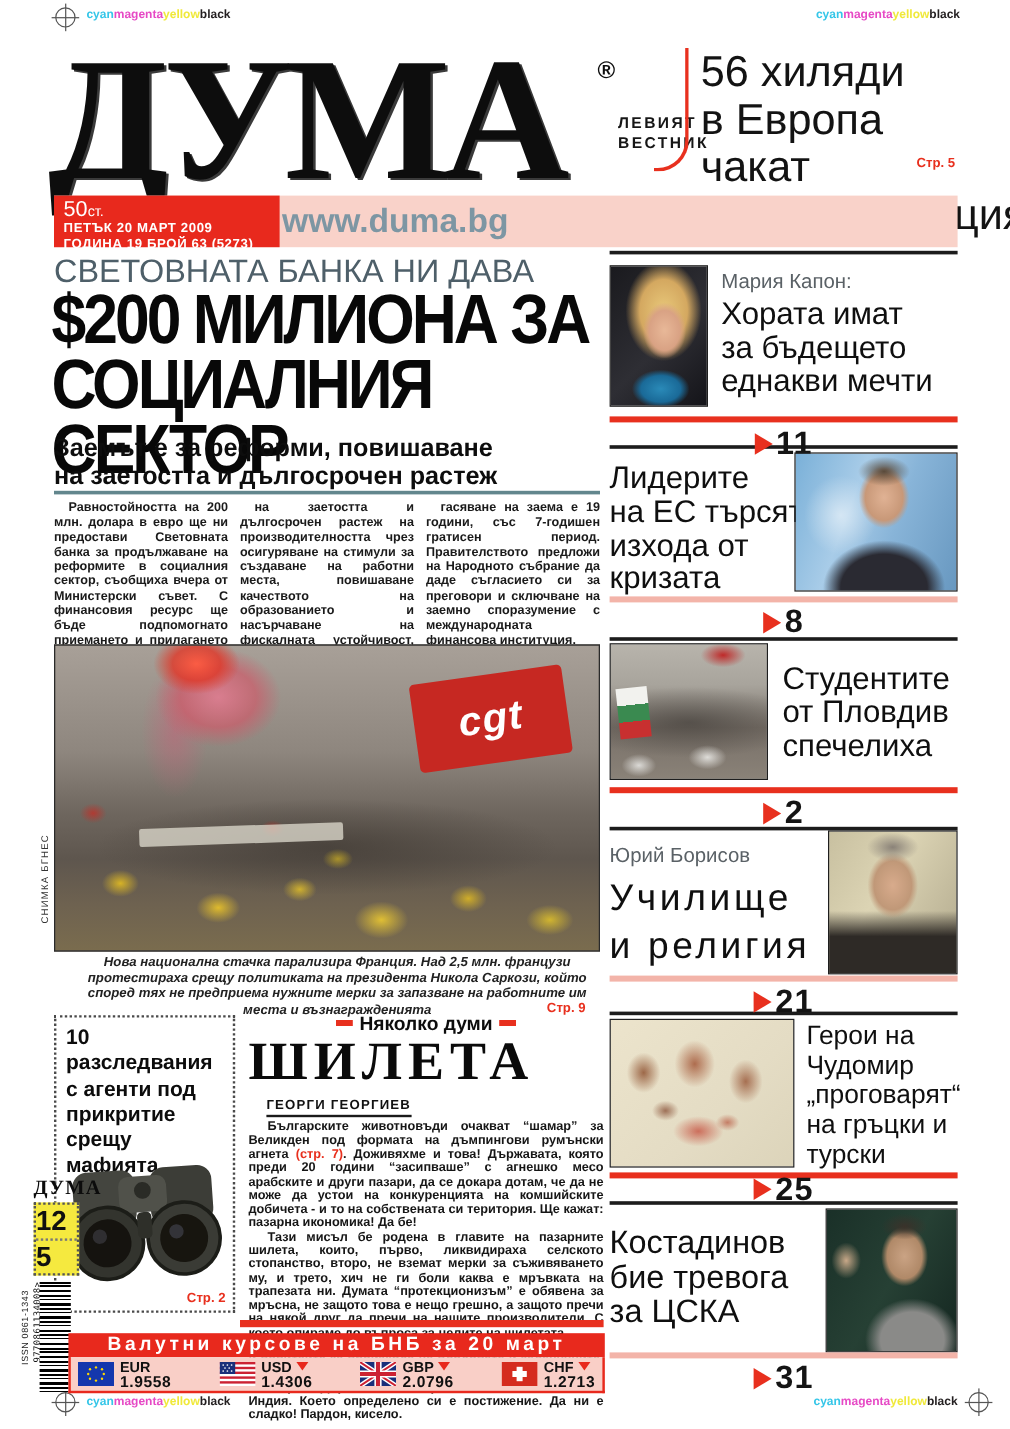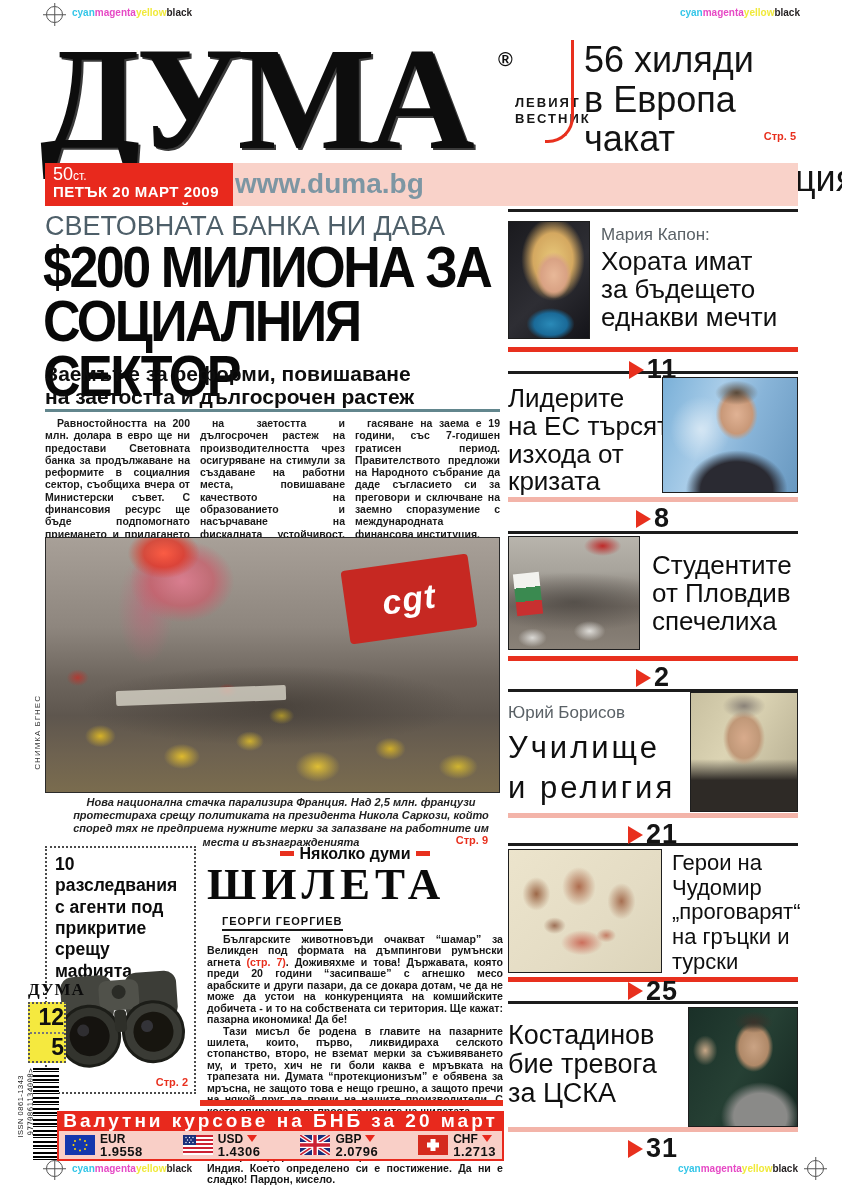--- a/index.html
+++ b/index.html
@@ -25,21 +25,21 @@
                 border-bottom:3.5px solid #e8301e;border-bottom-right-radius:26px;}
   #top-teaser{left:584px;top:40px;width:216px;font-size:36px;line-height:1.1;color:#131313;}
   #top-teaser span{display:block;}
   #teaser-page{left:584px;top:130px;width:212px;text-align:right;font-size:11px;font-weight:bold;color:#e8301e;}
 
   
   #infobar{left:45px;top:163px;width:753px;height:43px;background:#f9d2c9;}
   #price-box{position:absolute;left:0;top:0;width:188px;height:43px;background:#e8291d;color:#fff;padding:2px 0 0 8px;box-sizing:border-box;}
   #price-line{font-weight:normal;line-height:1;}
   #price-big{font-size:18px;} #price-small{font-size:12px;}
-  #issue-date,#issue-no{font-size:15px;font-weight:bold;line-height:1.25;letter-spacing:.5px;}
+  #issue-date,#issue-no{font-size:11px;font-weight:bold;line-height:1.25;letter-spacing:.5px;}
   #website{position:absolute;left:190px;top:5px;font-size:28px;font-weight:bold;color:#7d96a3;letter-spacing:0;}
 
   
   #kicker{left:45px;top:211px;font-size:27px;color:#4e5f69;letter-spacing:0;}
   #headline{left:43px;top:240px;width:470px;font-weight:bold;font-size:52px;line-height:.93;letter-spacing:-2.5px;color:#080808;transform:scaleY(1.12);transform-origin:0 0;}
   #headline span{display:block;}
   #subhead{left:45px;top:362px;font-size:21px;font-weight:bold;line-height:1.1;color:#0d0d0d;}
   #subhead span{display:block;}
   #lead-divider{left:45px;top:409px;width:455px;height:2.5px;background:#62868d;}
   #lead-body{left:45px;top:417px;width:455px;display:flex;gap:10px;}
@@ -130,21 +130,21 @@
       radial-gradient(48px 42px at 66% 92%, #8a8a88 0 55%, transparent 82%),
       linear-gradient(120deg,#1a3028 0%,#264034 50%,#142620 100%);}
 
   
   #promo{left:45px;top:846px;width:151px;height:248px;border:2px dotted #4a4a4a;box-sizing:border-box;}
   #promo-title{position:absolute;left:8px;top:6px;width:136px;font-size:17.5px;font-weight:bold;line-height:1.22;color:#0c0c0c;}
   #promo-ref{position:absolute;right:6px;bottom:4px;font-size:11px;font-weight:bold;color:#e8301e;}
   #binoculars{position:absolute;left:-12px;top:118px;}
   #badge{left:28px;top:980px;width:58px;}
   #badge-title{font-family:"Liberation Serif",serif;font-weight:bold;font-size:17px;letter-spacing:1px;color:#0c0c0c;}
-  #badge-box{margin-top:2px;width:34px;border:2px dotted #555;background:#f5e93f;text-align:right;}
+  #badge-box{margin-top:2px;width:34px;border:2px dotted #555;background:#f5e93f;text-align:left;}
   .badge-num{display:block;font-size:23px;font-weight:800;line-height:1.2;color:#101010;}
   #badge-box .badge-num + .badge-num{border-top:2px dotted #777;}
 
   
   #issn-text{left:16px;top:1075px;font-size:7.5px;color:#222;writing-mode:vertical-rl;transform:rotate(180deg);letter-spacing:.5px;}
   #barcode{left:33px;top:1068px;width:26px;height:92px;background:
     repeating-linear-gradient(180deg,#000 0 1.6px,#fff 1.6px 3.2px,#000 3.2px 4.2px,#fff 4.2px 7px,#000 7px 9px,#fff 9px 11px);}
   #barcode-num{left:26px;top:1068px;font-family:"DejaVu Sans Mono",monospace;font-size:7.5px;color:#111;
                writing-mode:vertical-rl;transform:rotate(180deg);letter-spacing:.3px;}
 
@@ -153,21 +153,21 @@
   .red-dash{display:inline-block;width:14px;height:5px;background:#e8301e;vertical-align:middle;margin:0 6px 2px 6px;}
   #op-title{left:207px;top:862px;width:296px;font-family:"Liberation Serif",serif;font-size:45px;font-weight:bold;letter-spacing:5px;color:#0a0a0a;line-height:1;}
   #op-byline{left:222px;top:915px;font-size:11px;font-weight:bold;letter-spacing:1px;color:#111;border-bottom:2px solid #1a1a1a;padding-bottom:2px;}
   #op-body{left:207px;top:934px;width:296px;font-size:10.6px;font-weight:bold;line-height:1.08;text-align:justify;color:#161616;}
   #op-body p{margin:0;text-indent:16px;}
   .ref-red{color:#e8301e;}
   #op-redbar{left:200px;top:1100px;width:303px;height:6px;background:#e8301e;}
 
   
   #currency{left:57px;top:1111px;width:447px;height:50px;box-sizing:border-box;}
-  #cur-header{background:#e8291d;color:#fff;font-weight:bold;font-size:19px;letter-spacing:3px;text-align:center;height:20px;line-height:20px;}
+  #cur-header{background:#e8291d;color:#fff;font-weight:bold;font-size:16px;letter-spacing:3px;text-align:center;height:20px;line-height:20px;}
   #cur-body{display:flex;align-items:center;background:#f9cfc7;border:2px solid #e8291d;border-top:none;height:30px;box-sizing:border-box;padding:0 6px;justify-content:space-between;}
   .cur-item{display:flex;align-items:center;gap:5px;}
   .flag{width:30px;height:20px;display:block;}
   .cur-text{line-height:1;}
   .cur-code{font-size:12px;font-weight:bold;color:#101010;display:flex;align-items:center;gap:4px;}
   .cur-val{font-size:13px;font-weight:bold;color:#101010;letter-spacing:.5px;}
   .down-arrow{width:0;height:0;border-top:7px solid #e8291d;border-left:5px solid transparent;border-right:5px solid transparent;display:inline-block;}
 </style>
 </head>
 <body>

